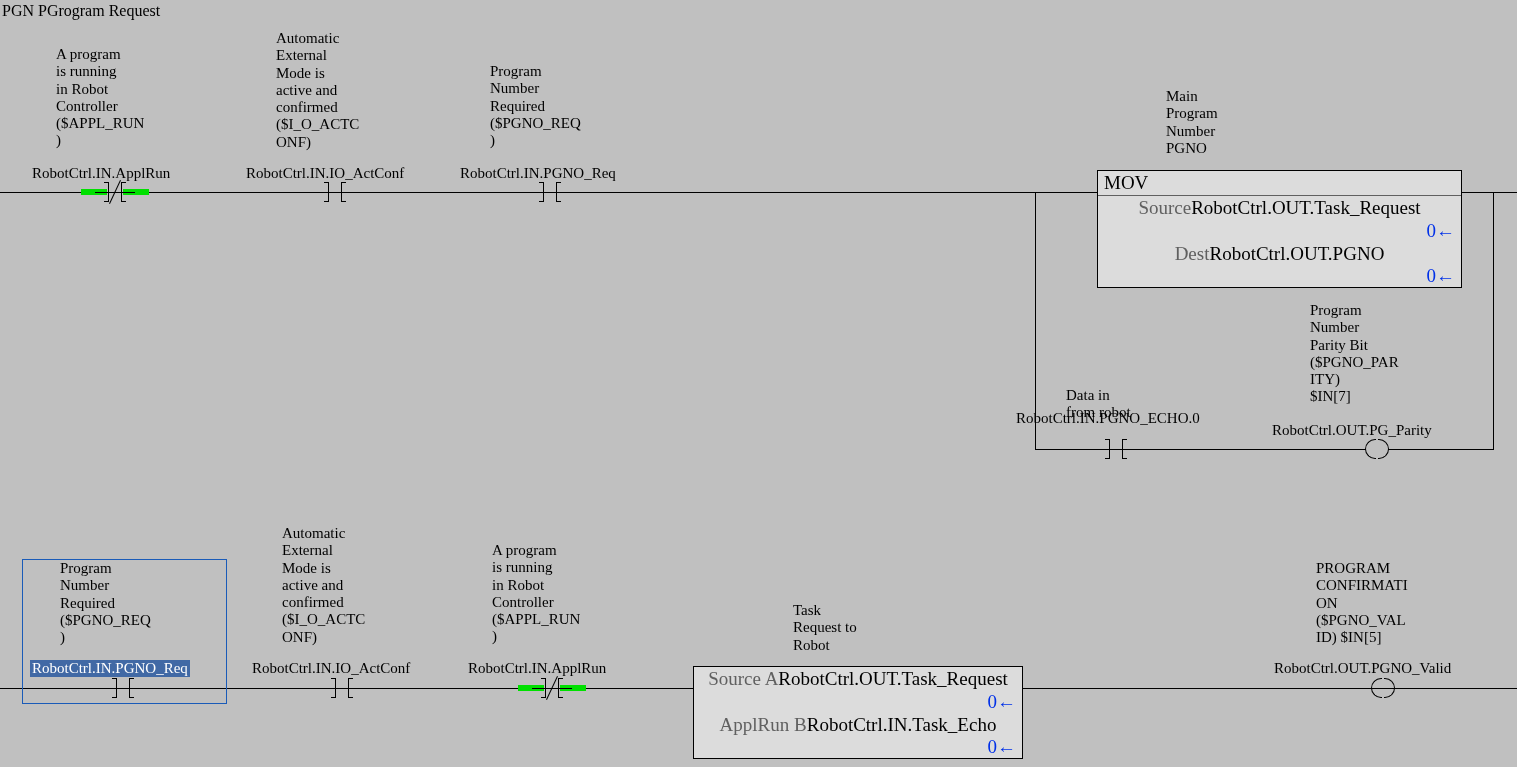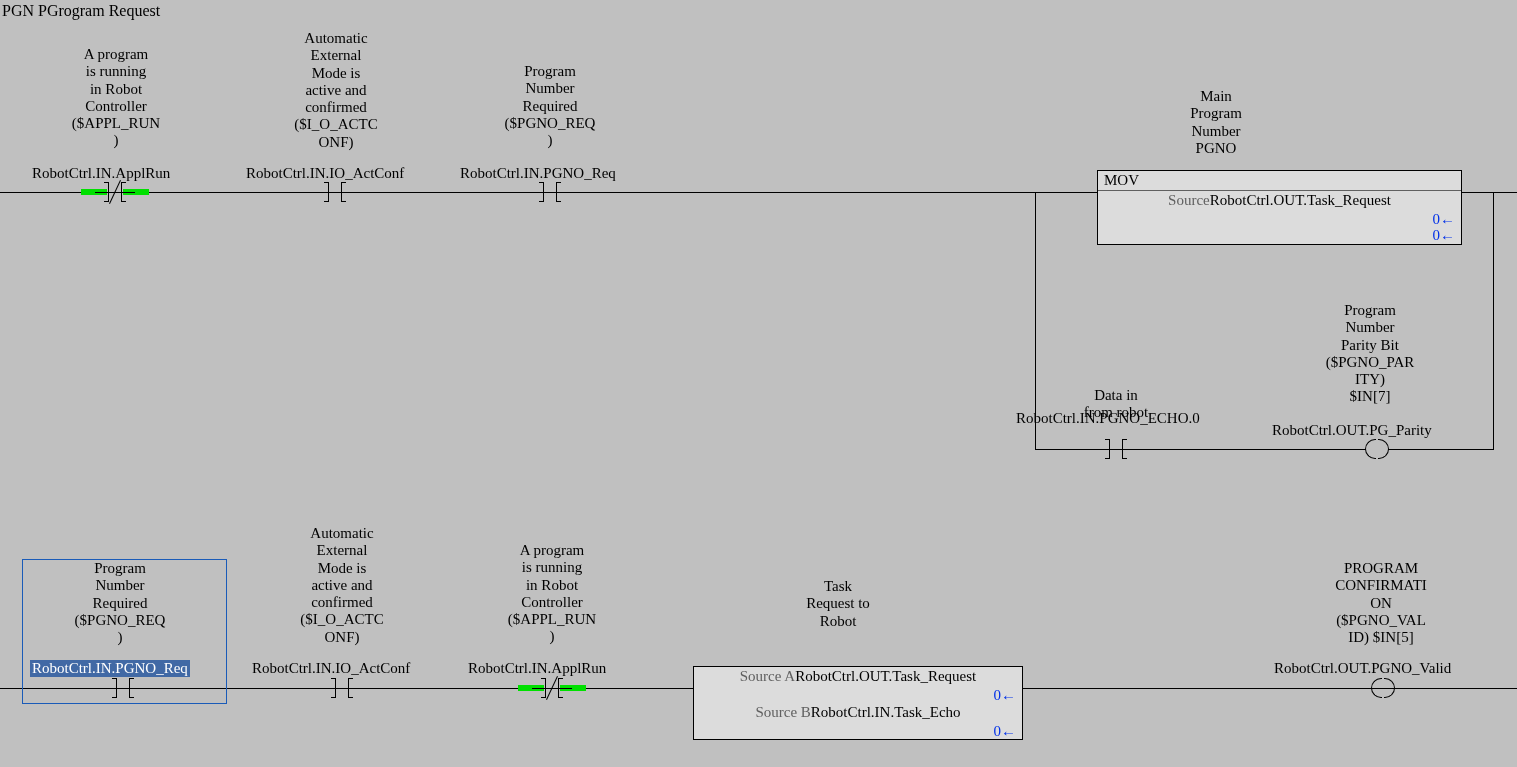--- a/index.html
+++ b/index.html
@@ -7,21 +7,21 @@
     background: #c0c0c0;
     font-family: "Times New Roman", serif;
     font-size: 15px;
     color: #000;
     width: 1517px;
     height: 767px;
     position: relative;
     overflow: hidden;
   }
   .title { position: absolute; top: 2px; left: 2px; font-size: 16px; }
-  .desc { position: absolute; text-align: center; line-height: 1.15; white-space: pre-line; }
+  .desc { position: absolute; line-height: 1.15; white-space: pre-line; }
   .tag { position: absolute; text-align: left; white-space: nowrap; }
   .tag.sel { background: #4169a5; color: #fff; padding: 0 2px; }
   .selbox { position: absolute; border: 1.5px solid #1a5bb8; }
   .hline { position: absolute; height: 1px; background: #000; }
   .vline { position: absolute; width: 1px; background: #000; }
 
   
   .xic { position: absolute; width: 40px; height: 24px; }
   .xic .l, .xic .r { position: absolute; top: 50%; height: 1px; background: #000; }
   .xic .l { left: 0; width: 13px; }
@@ -56,21 +56,21 @@
   
   .coil { position:absolute; width:50px; height:24px; }
   .coil .l,.coil .r{position:absolute; top:50%; height:1px; background:#000;}
   .coil .l{left:0; width:14px}
   .coil .r{right:0; width:14px}
   .coil .arc{position:absolute; top:2px; bottom:2px; width:11px; border:1px solid #000;}
   .coil .arcL{left:13px; border-right:none; border-radius: 11px 0 0 11px;}
   .coil .arcR{right:13px; border-left:none; border-radius: 0 11px 11px 0;}
 
   
-  .ibox { position:absolute; background:#dcdcdc; border:1px solid #000; font-size:15px; }
+  .ibox { position:absolute; background:#dcdcdc; border:1px solid #000; font-size:19px; }
   .ibox .hdr { border-bottom:1px solid #606060; padding:1px 6px; font-weight: normal; }
   .ibox .row { display:flex; justify-content:center; padding:0 6px; line-height:1.3; }
   .ibox .row .k { color:#606060; }
   .ibox .row .v { text-align:right; }
   .ibox .val { text-align:right; padding-right:6px; color:#0030e8; font-weight:normal; line-height:1.1; }
   .ibox .val .arrow{ font-weight:bold; }
   .ibox .leadL,.ibox .leadR{position:absolute; top:8px; height:1px; background:#000;}
 </style>
 </head>
 <body>
@@ -142,20 +142,24 @@
 Number
 PGNO</div>
 <div class="ibox" style="top:170px; left:1097px; width:365px;">
   <div class="leadL" style="left:-1px; width:0;"></div>
   <div class="hdr">MOV</div>
   <div class="row">
       <span class="k">Source</span>
       <span class="v">RobotCtrl.OUT.Task_Request</span>
     </div>
   <div class="val"><span>0</span><span class="arrow">←</span></div>
+  <div class="row">
+      <span class="k">Dest</span>
+      <span class="v">RobotCtrl.OUT.PGNO</span>
+    </div>
   <div class="val"><span>0</span><span class="arrow">←</span></div>
 </div>
 
 <div class="hline" style="top:192px; left:1462px; width:31px;"></div>
 
 <div class="vline" style="top:192px; left:1493px; height:257px;"></div>
 <div class="hline" style="top:449px; left:1402px; width:92px;"></div>
 
 <div class="vline" style="top:192px; left:1035px; height:257px;"></div>
 <div class="hline" style="top:449px; left:1035px; width:90px;"></div>
@@ -243,31 +247,31 @@
     <span class="r"></span>
     <span class="barL"></span>
     <span class="barR"></span>
     <span class="slash"></span>
   <span class="tickL1"></span>
     <span class="tickL2"></span>
     <span class="tickR1"></span>
     <span class="tickR2"></span>
 </div>
 
-<div class="desc" style="top:578px; left:793px; width:90px;">Task
+<div class="desc" style="top:602px; left:793px; width:90px;">Task
 Request to
 Robot</div>
 <div class="ibox" style="top:666px; left:693px; width:330px;">
   <div class="row">
       <span class="k">Source A</span>
       <span class="v">RobotCtrl.OUT.Task_Request</span>
     </div>
   <div class="val"><span>0</span><span class="arrow">←</span></div>
   <div class="row">
-      <span class="k">Source B</span>
+      <span class="k">ApplRun B</span>
       <span class="v">RobotCtrl.IN.Task_Echo</span>
     </div>
   <div class="val"><span>0</span><span class="arrow">←</span></div>
 </div>
 
 <div class="desc" style="top:560px; left:1316px; width:130px;">PROGRAM
 CONFIRMATI
 ON
 ($PGNO_VAL
 ID) $IN[5]</div>

